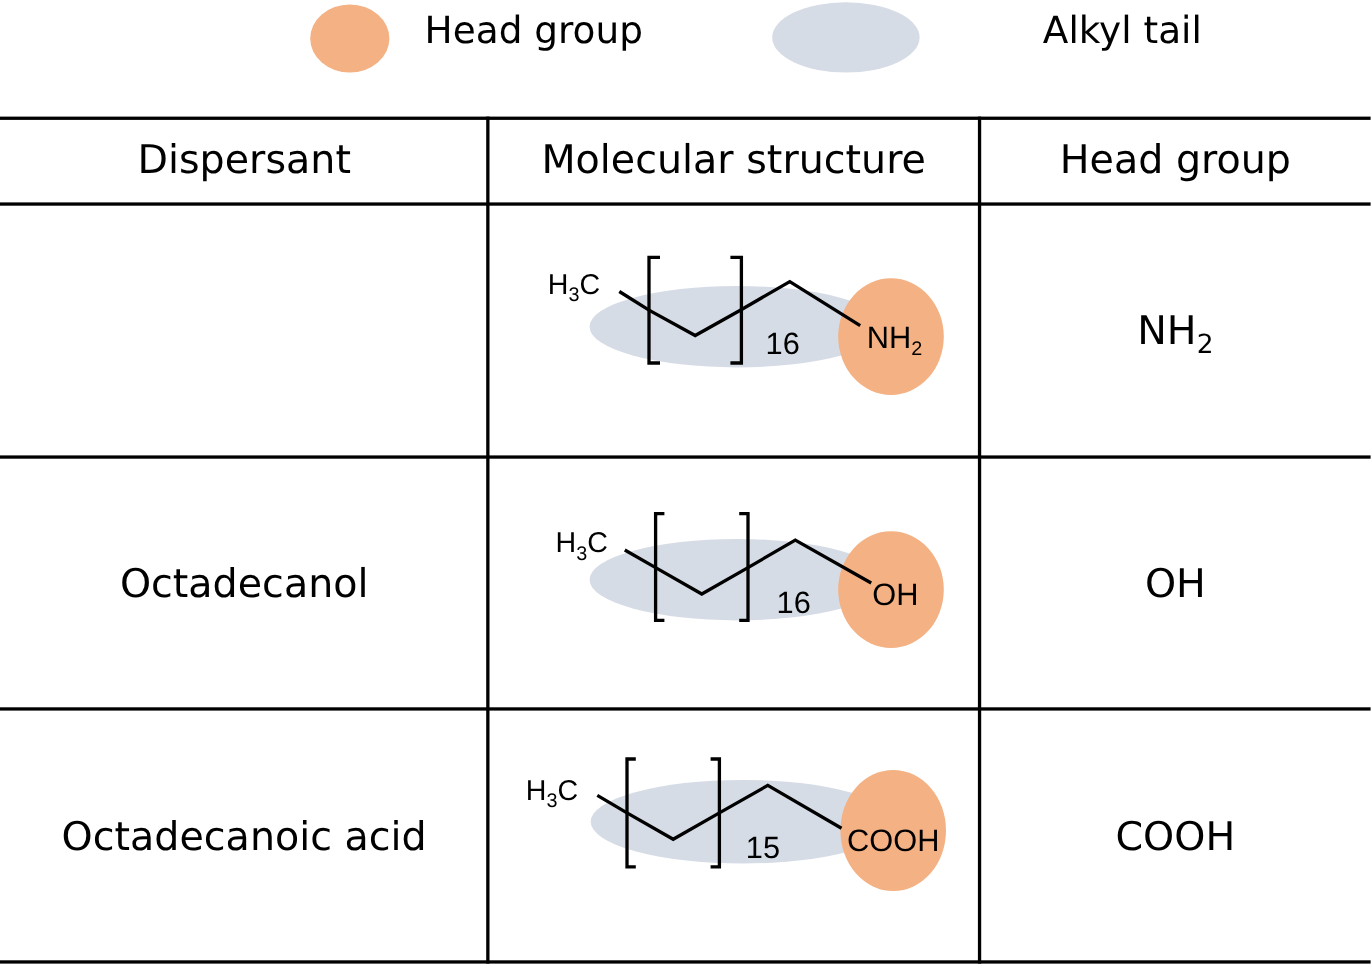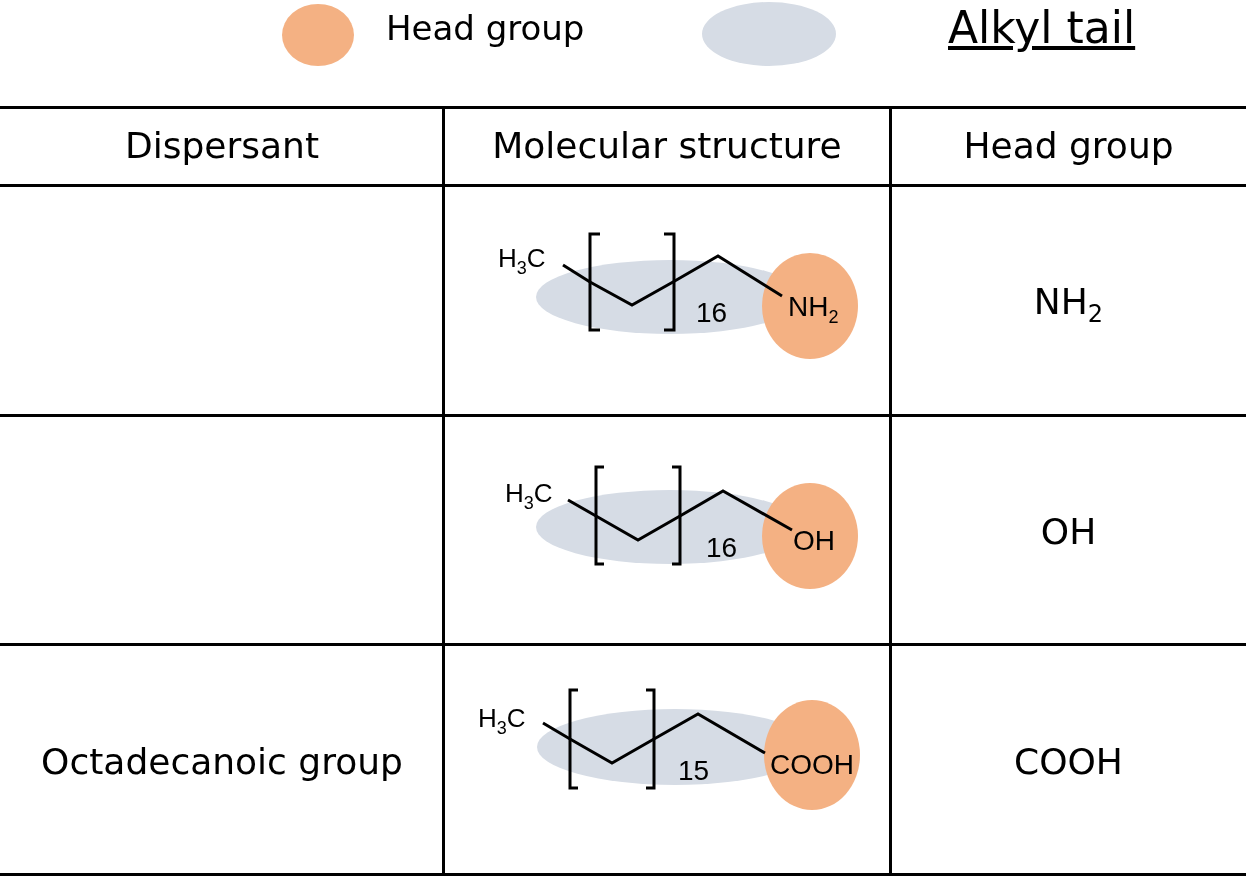--- a/index.html
+++ b/index.html
@@ -2,21 +2,21 @@
 <html><head>
 <meta charset="utf-8">
 <style>
   html, body { margin:0; padding:0; background:#ffffff; }
   body { width:1246px; height:879px; position:relative; overflow:hidden;
          font-family:"DejaVu Sans", "Liberation Sans", sans-serif; color:#000; }
   .legend { position:absolute; top:0; left:0; width:1246px; height:80px; }
   .legend-head-swatch { position:absolute; left:282px; top:4px; width:72px; height:62px; border-radius:50%; background:#f4b183; }
   .legend-head-label { position:absolute; left:386px; top:8px; font-size:34px; line-height:40px; }
   .legend-tail-swatch { position:absolute; left:702px; top:2px; width:134px; height:64px; border-radius:50%; background:#d6dce5; }
-  .legend-tail-label { position:absolute; left:948px; top:8px; font-size:44px; line-height:40px;text-decoration:underline; }
+  .legend-tail-label { position:absolute; left:948px; top:8px; font-size:34px; line-height:40px; }
 
   .table { position:absolute; left:0; top:106px; width:1246px; height:770px; }
   .hline { position:absolute; left:0; width:1246px; height:3px; background:#000; }
   .vline { position:absolute; width:3px; background:#000; }
   .cell-text { position:absolute; font-size:36px; text-align:center; line-height:44px; }
   .cell-text sub { font-size:24px; vertical-align:-8px; line-height:0; }
   svg.mol { position:absolute; overflow:visible; }
   svg.mol text { font-family:"Liberation Sans", "DejaVu Sans", sans-serif; }
 </style>
 </head>
@@ -39,23 +39,24 @@
 
   <div class="vline" style="left:442px; top:0; height:770px"></div>
   <div class="vline" style="left:889px; top:0; height:770px"></div>
 
   <div class="cell-text" style="left:444px; width:446px; top:18px">Molecular structure</div>
   <div class="cell-text" style="left:0; width:444px; top:18px">Dispersant</div>
   <div class="cell-text" style="left:891px; width:355px; top:18px">Head group</div>
 
   <div class="cell-text" style="left:891px; width:355px; top:174px"><span>NH</span><sub>2</sub></div>
 
+  <div class="cell-text" style="left:0; width:444px; top:404px">Octadecanol</div>
   <div class="cell-text" style="left:891px; width:355px; top:404px"><span>OH</span></div>
 
-  <div class="cell-text" style="left:0; width:444px; top:634px">Octadecanoic group</div>
+  <div class="cell-text" style="left:0; width:444px; top:634px">Octadecanoic acid</div>
   <div class="cell-text" style="left:891px; width:355px; top:634px"><span>COOH</span></div>
 </div>
 
 <svg class="mol" style="left:470px; top:220px" width="400" height="150">
   <ellipse cx="200" cy="77" rx="134" ry="37" fill="#d6dce5"></ellipse>
   <ellipse cx="340" cy="86" rx="48" ry="53" fill="#f4b183"></ellipse>
   <polyline points="93,45 120,62 162,85 203,62 248,36 312,76" fill="none" stroke="#000" stroke-width="3"></polyline>
   <path d="M130,14 L120,14 L120,110 L130,110" fill="none" stroke="#000" stroke-width="3"></path>
   <path d="M194,14 L204,14 L204,110 L194,110" fill="none" stroke="#000" stroke-width="3"></path>
   <text x="28" y="47" font-size="26"><tspan style="display:none">H3C</tspan>H<tspan font-size="18" dy="7">3</tspan><tspan dy="-7">C</tspan></text>

